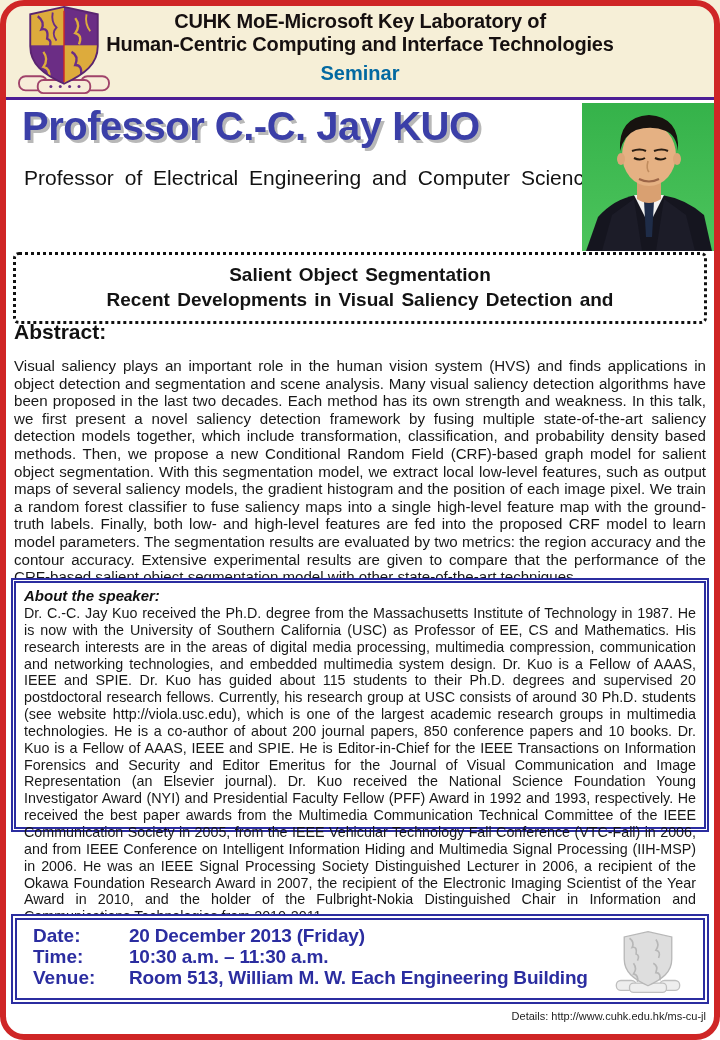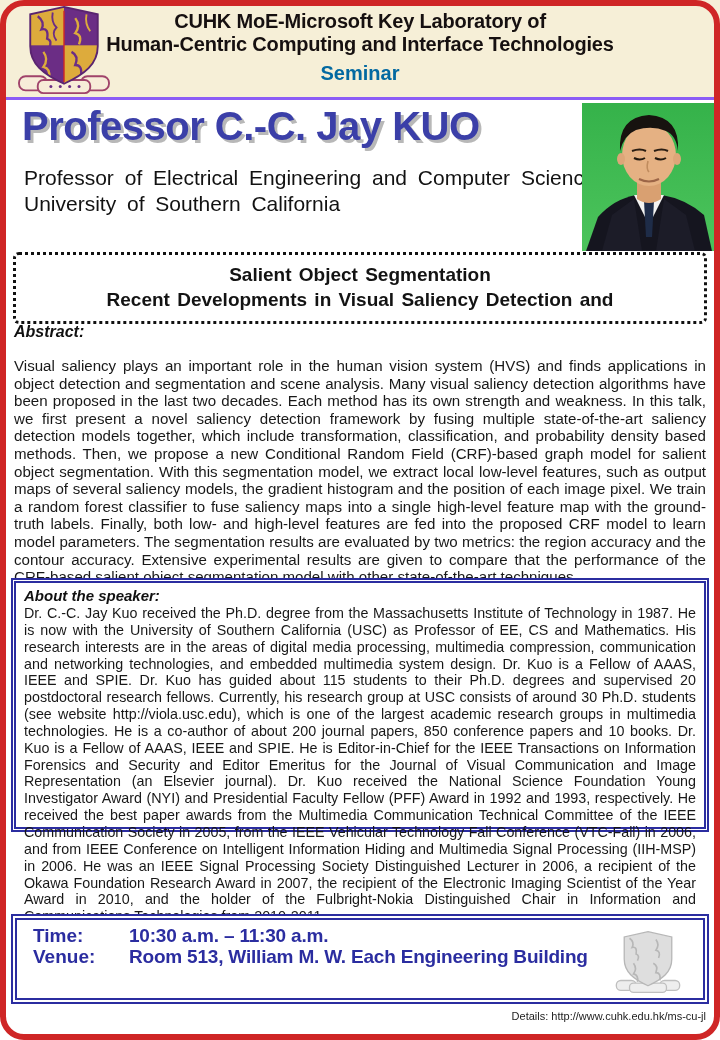--- a/index.html
+++ b/index.html
@@ -9,21 +9,21 @@
     font-family:"Liberation Sans","DejaVu Sans",sans-serif;
   }
   
   .red-frame{
     position:absolute;inset:0;border:6px solid #cf2626;border-radius:24px;
     pointer-events:none;z-index:60;
   }
   
   .header{
     position:absolute;top:0;left:0;width:720px;height:97px;
-    background:#f6efd7;border-bottom:3px solid #8b5cf6;z-index:1;
+    background:#f6efd7;border-bottom:3px solid #4c1d95;z-index:1;
   }
   .header-titles{position:absolute;left:0;top:10px;width:720px;text-align:center;}
   .header-title{font-size:20px;font-weight:bold;color:#161010;letter-spacing:-0.2px;line-height:23px;}
   .seminar{font-size:20px;font-weight:bold;color:#0369a1;line-height:30px;margin-top:2px;}
   .cuhk-logo{position:absolute;left:16px;top:5px;width:96px;height:90px;z-index:2;}
   
   .name{
     position:absolute;left:22px;top:104px;font-size:40px;font-weight:bold;
     color:#3b3fa8;letter-spacing:-0.5px;
     text-shadow:3px 3px 0 #b8b8b8;z-index:2;
@@ -34,21 +34,21 @@
   .photo{position:absolute;left:582px;top:103px;width:133px;height:148px;z-index:2;}
   
   .talk-box{
     position:absolute;left:13px;right:13px;top:252px;
     border:3px dotted #111;border-radius:6px;
     padding:7px 26px 9px 26px;text-align:center;z-index:2;box-sizing:border-box;
   }
   .talk-line{font-size:19px;font-weight:bold;color:#131313;line-height:25px;word-spacing:2px;}
   
   .abstract{position:absolute;left:14px;right:14px;top:322px;z-index:2;}
-  .section-heading{font-size:16px;font-weight:bold;font-style:italic;color:#111;line-height:19px;}
+  .section-heading{font-size:21px;font-weight:bold;color:#111;line-height:19px;}
   .abstract-body{
     font-size:15.1px;color:#181818;line-height:17.6px;text-align:justify;margin-top:16px;
   }
   
   .about-box{
     position:absolute;left:11px;right:11px;top:578px;height:254px;
     border:5px double #2b2da0;box-sizing:border-box;
     padding:4px 8px;z-index:2;background:#fff;
   }
   .about-heading{font-size:15px;font-weight:bold;font-style:italic;color:#111;line-height:18px;}
@@ -113,21 +113,20 @@
         <path d="M58 50 q8 4 4 14 q8 0 6 12" stroke="#6b2d85" stroke-width="2.5" fill="none"></path>
         <path d="M28 50 q6 8 0 16 q8 2 6 12" stroke="#ddab3c" stroke-width="2.5" fill="none"></path>
         <path d="M50 6 v76" stroke="#cf2626" stroke-width="1.5"></path>
       </g>
       <path d="M50 2 L86 10 V44 C86 63 72 74 50 84 C28 74 14 63 14 44 V10 Z" fill="none" stroke="#5a2470" stroke-width="2"></path>
     </svg>
   </div>
 
   <div class="name">Professor C.-C. Jay KUO</div>
   <div class="affil affil1">Professor of Electrical Engineering and Computer Science</div>
-  <div class="affil affil2">University of Southern California</div>
 
   <div class="photo">
     <svg viewBox="0 0 133 148" width="133" height="148">
       <defs>
         <linearGradient id="greenbg" x1="0" y1="0" x2="0" y2="1">
           <stop offset="0" stop-color="#35b24a"></stop>
           <stop offset="1" stop-color="#4cc45c"></stop>
         </linearGradient>
       </defs>
       <rect width="133" height="148" fill="url(#greenbg)"></rect>
@@ -167,20 +166,24 @@
     <div class="section-heading">Abstract:</div>
     <div class="abstract-body">Visual saliency plays an important role in the human vision system (HVS) and finds applications in object detection and segmentation and scene analysis. Many visual saliency detection algorithms have been proposed in the last two decades. Each method has its own strength and weakness. In this talk, we first present a novel saliency detection framework by fusing multiple state-of-the-art saliency detection models together, which include transformation, classification, and probability density based methods. Then, we propose a new Conditional Random Field (CRF)-based graph model for salient object segmentation. With this segmentation model, we extract local low-level features, such as output maps of several saliency models, the gradient histogram and the position of each image pixel. We train a random forest classifier to fuse saliency maps into a single high-level feature map with the ground-truth labels. Finally, both low- and high-level features are fed into the proposed CRF model to learn model parameters. The segmentation results are evaluated by two metrics: the region accuracy and the contour accuracy. Extensive experimental results are given to compare that the performance of the CRF-based salient object segmentation model with other state-of-the-art techniques.</div>
   </div>
 
   <div class="about-box">
     <span class="about-heading">About the speaker:</span>
     <div class="about-body">Dr. C.-C. Jay Kuo received the Ph.D. degree from the Massachusetts Institute of Technology in 1987. He is now with the University of Southern California (USC) as Professor of EE, CS and Mathematics. His research interests are in the areas of digital media processing, multimedia compression, communication and networking technologies, and embedded multimedia system design. Dr. Kuo is a Fellow of AAAS, IEEE and SPIE. Dr. Kuo has guided about 115 students to their Ph.D. degrees and supervised 20 postdoctoral research fellows. Currently, his research group at USC consists of around 30 Ph.D. students (see website http://viola.usc.edu), which is one of the largest academic research groups in multimedia technologies. He is a co-author of about 200 journal papers, 850 conference papers and 10 books. Dr. Kuo is a Fellow of AAAS, IEEE and SPIE. He is Editor-in-Chief for the IEEE Transactions on Information Forensics and Security and Editor Emeritus for the Journal of Visual Communication and Image Representation (an Elsevier journal). Dr. Kuo received the National Science Foundation Young Investigator Award (NYI) and Presidential Faculty Fellow (PFF) Award in 1992 and 1993, respectively. He received the best paper awards from the Multimedia Communication Technical Committee of the IEEE Communication Society in 2005, from the IEEE Vehicular Technology Fall Conference (VTC-Fall) in 2006, and from IEEE Conference on Intelligent Information Hiding and Multimedia Signal Processing (IIH-MSP) in 2006. He was an IEEE Signal Processing Society Distinguished Lecturer in 2006, a recipient of the Okawa Foundation Research Award in 2007, the recipient of the Electronic Imaging Scientist of the Year Award in 2010, and the holder of the Fulbright-Nokia Distinguished Chair in Information and Communications Technologies from 2010-2011.</div>
   </div>
 
   <div class="event-box">
+    <div class="event-row">
+      <div class="event-label">Date:</div>
+      <div class="event-value">20 December 2013 (Friday)</div>
+    </div>
     <div class="event-row">
       <div class="event-label">Time:</div>
       <div class="event-value">10:30 a.m. – 11:30 a.m.</div>
     </div>
     <div class="event-row">
       <div class="event-label">Venue:</div>
       <div class="event-value">Room 513, William M. W. Each Engineering Building</div>
     </div>
 
     <div class="event-watermark">

